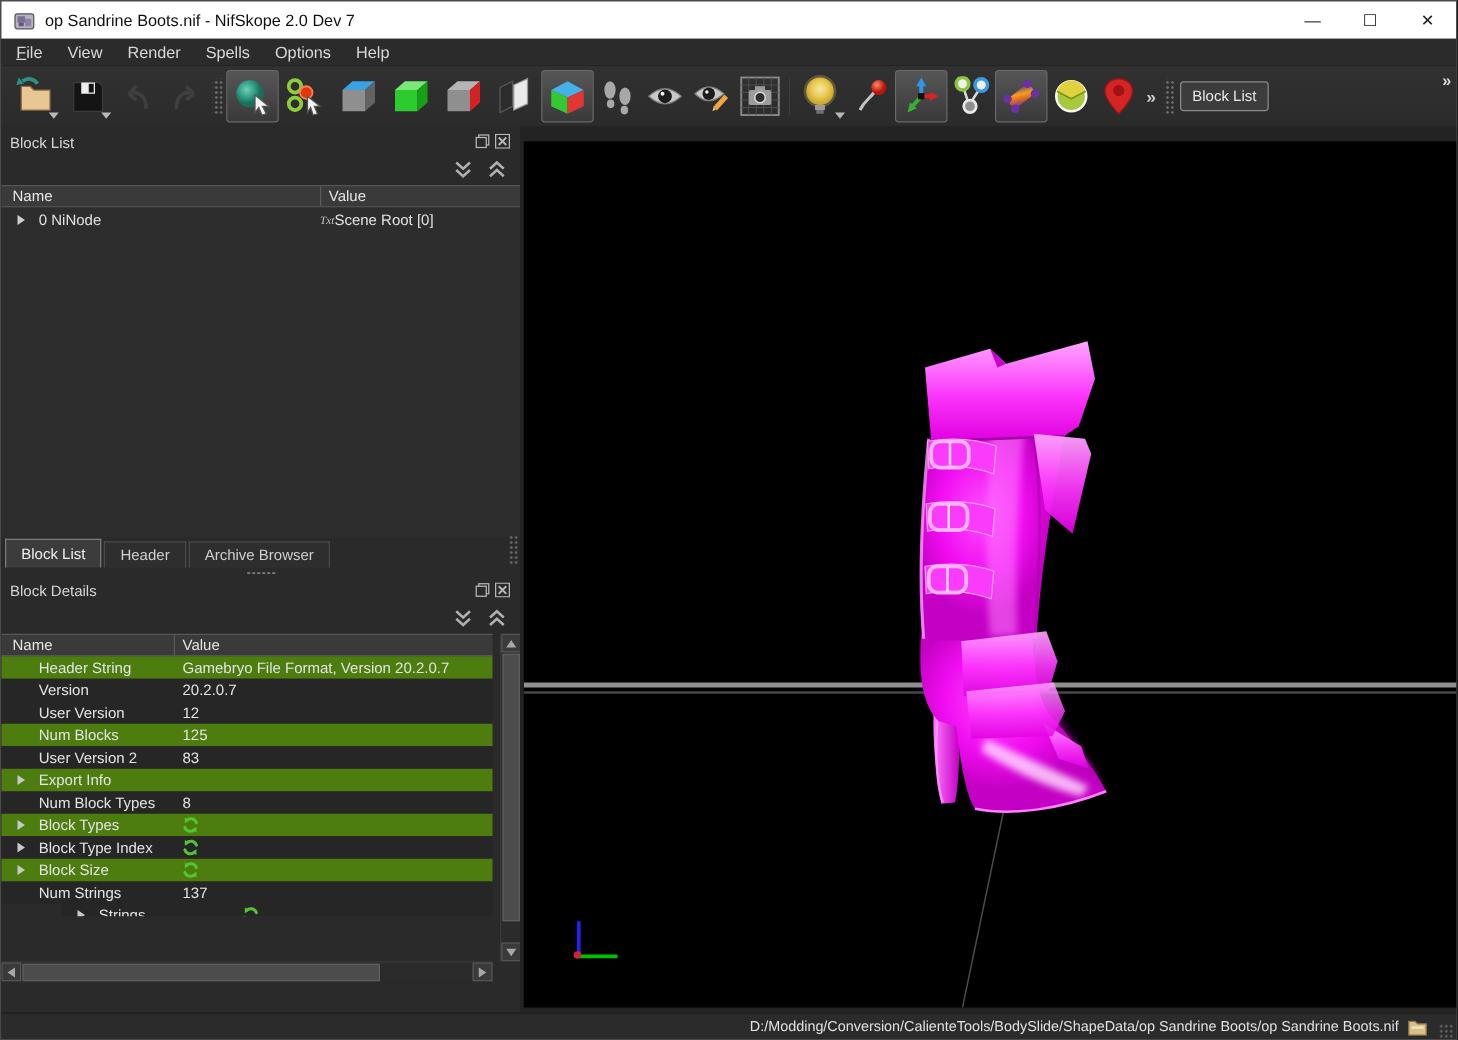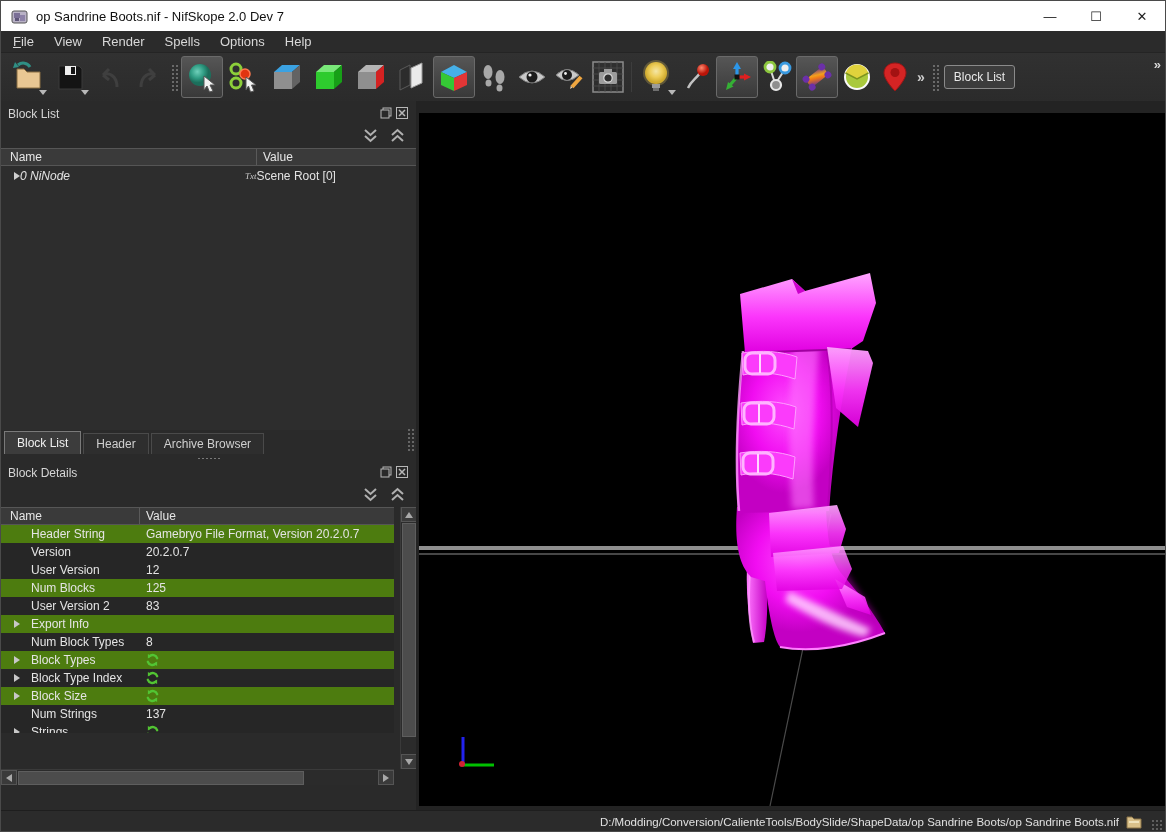--- a/index.html
+++ b/index.html
@@ -40,41 +40,41 @@
   .chevron-row { height:24px; position:relative; }
   .chevrons { position:absolute; right:10px; top:4px; display:flex; gap:10px; }
   .grid-header { height:18px; background:#3a3a3a; border-top:1px solid #565656; border-bottom:1px solid #555; display:flex; font-size:12px; color:#e6e6e6; }
   .grid-header .col-name { padding-left:9px; display:flex; align-items:center; }
   .grid-header .col-sep { width:1px; background:#5a5a5a; }
   .grid-header .col-value { padding-left:6px; display:flex; align-items:center; }
   
   .bl-tree { height:264px; background:#2d2d2d; }
   .tree-row { height:19px; display:flex; align-items:center; }
   .arrow-right { width:0; height:0; border-top:4px solid transparent; border-bottom:4px solid transparent; border-left:6px solid #cfcfcf; margin-left:13px; }
-  .tree-label { font-size:12px;font-style:italic; }
+  .tree-label { margin-left:11px; font-size:12px; }
   .txt-icon { font-style:italic; font-size:9px; color:#c8c8c8; letter-spacing:0; font-family:"Liberation Serif", serif; }
   
   .tabbar { height:24px; display:flex; align-items:flex-end; padding-left:3px; position:relative; background:#2a2a2a; }
   .tab { height:21px; padding:0 12px; display:flex; align-items:center; font-size:12px; color:#cfcfcf; background:#2e2e2e; border:1px solid #4a4a4a; border-bottom:none; margin-right:2px; }
   .tab.active { height:23px; background:#3c3c3c; border-color:#7a7a7a; color:#f0f0f0; }
   .dock-handle-v { position:absolute; right:2px; top:-2px; width:7px; height:24px;
      background-image:radial-gradient(#666 1px, transparent 1.2px); background-size:4px 4px; }
   .splitter { height:9px; position:relative; }
   .splitter-dots { position:absolute; left:196px; top:3px; width:24px; height:3px;
      background-image:radial-gradient(#7a7a7a 1px, transparent 1.2px); background-size:4px 3px; }
   
   .bd-table { position:relative; }
   .bd-rows { position:relative; width:393px; }
   .bd-row { height:18px; display:flex; align-items:center; font-size:12px; }
   .bd-row.odd { background:#4d7c0f; }
   .bd-row.even { background:#262626; }
   .bd-row .rarrow { width:0; height:0; border-top:4px solid transparent; border-bottom:4px solid transparent; border-left:6px solid #c8c8c8; position:absolute; left:13px; }
   .bd-name { padding-left:30px; width:138px; flex:0 0 auto; color:#e4e4e4; position:relative; height:100%; display:flex; align-items:center;}
   .bd-value { padding-left:7px; color:#e4e4e4; display:flex; align-items:center; gap:3px;}
-  .bd-partial { height:10px; overflow:hidden; }
+  .bd-partial { height:10px; overflow:hidden;margin-left:48px; }
   
   .vscroll { position:absolute; right:0; top:0; width:16px; background:#2b2b2b; border-left:1px solid #3a3a3a;}
   .sb-btn { width:16px; height:15px; background:#3a3a3a; border:1px solid #555; display:flex; align-items:center; justify-content:center; }
   .sb-thumb-v { position:absolute; left:1px; width:14px; background:#4c4c4c; border:1px solid #5e5e5e; }
   .hscroll { position:absolute; left:0; width:393px; height:16px; background:#2b2b2b; border-top:1px solid #3a3a3a; display:flex; }
   .sb-thumb-h { height:14px; margin-top:1px; background:#4c4c4c; border:1px solid #5e5e5e; }
   .tri-up { width:0; height:0; border-left:4px solid transparent; border-right:4px solid transparent; border-bottom:6px solid #a8a8a8; }
   .tri-down { width:0; height:0; border-left:4px solid transparent; border-right:4px solid transparent; border-top:6px solid #a8a8a8; }
   .tri-left { width:0; height:0; border-top:4px solid transparent; border-bottom:4px solid transparent; border-right:6px solid #a8a8a8; }
   .tri-right { width:0; height:0; border-top:4px solid transparent; border-bottom:4px solid transparent; border-left:6px solid #a8a8a8; }

